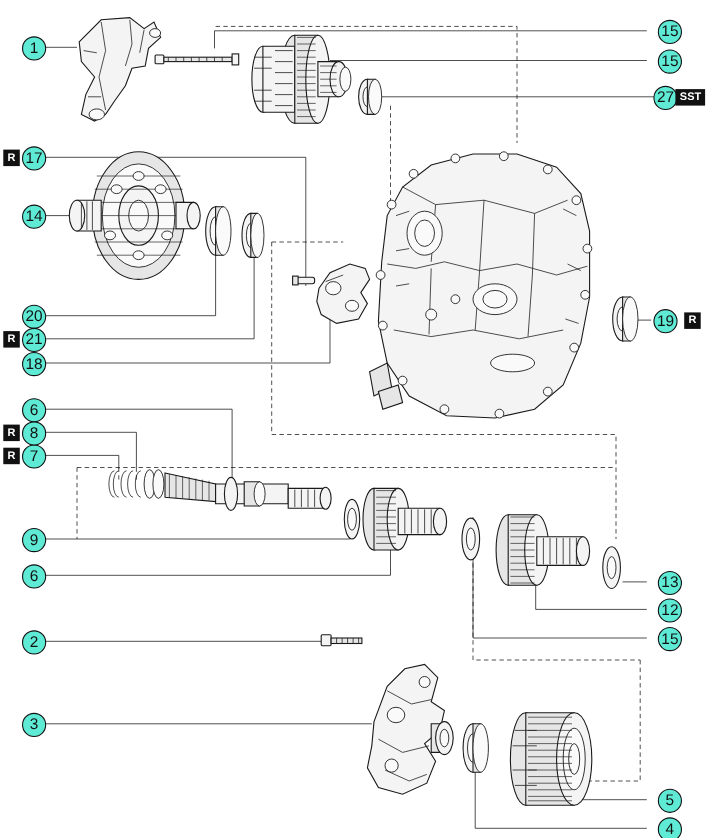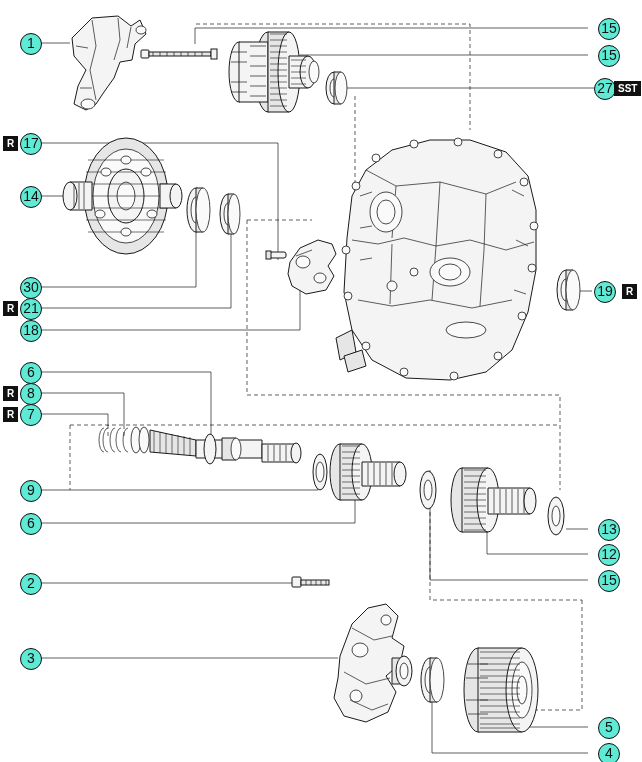--- a/index.html
+++ b/index.html
@@ -331,21 +331,21 @@
   <div class="callout" style="left:20px;top:513px">6</div>
   <div class="callout" style="left:598px;top:570px">15</div>
   <div class="callout" style="left:598px;top:544px">12</div>
   <div class="callout" style="left:598px;top:519px">13</div>
   <div class="callout" style="left:20px;top:186px">14</div>
   <div class="callout" style="left:598px;top:18px">15</div>
   <div class="callout" style="left:598px;top:45px">15</div>
   <div class="callout" style="left:20px;top:133px">17</div>
   <div class="callout" style="left:20px;top:320px">18</div>
   <div class="callout" style="left:594px;top:281px">19</div>
-  <div class="callout" style="left:20px;top:277px">30</div>
+  <div class="callout" style="left:20px;top:277px">20</div>
   <div class="callout" style="left:20px;top:298px">21</div>
   <div class="callout" style="left:594px;top:78px">27</div>
 
   <div class="tagR" style="left:3px;top:136px">R</div>
   <div class="tagR" style="left:3px;top:386px">R</div>
   <div class="tagR" style="left:3px;top:407px">R</div>
   <div class="tagR" style="left:3px;top:301px">R</div>
   <div class="tagR" style="left:622px;top:284px">R</div>
 
   <div class="tagSST" style="left:614px;top:81px">SST</div>

